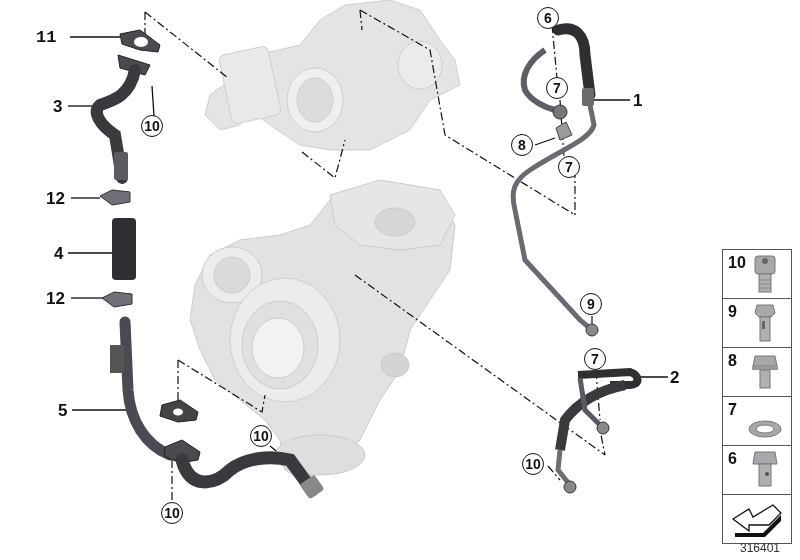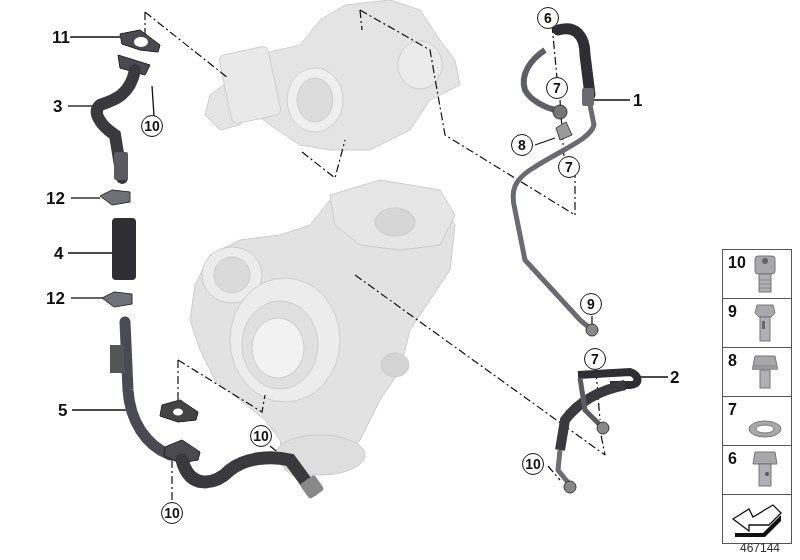--- a/index.html
+++ b/index.html
@@ -122,21 +122,21 @@
       <path d="M578 375 L630 372 C640 375 640 385 630 385 L610 385" stroke="#2e2e33" stroke-width="8" fill="none"></path>
       <path d="M625 385 C600 390 580 400 565 420 L560 450" stroke="#3a3a3e" stroke-width="10" fill="none"></path>
       <path d="M580 378 L585 410 L600 425" stroke="#5a5a62" stroke-width="5" fill="none"></path>
       <circle cx="603" cy="428" r="6" fill="#888" stroke="#333"></circle>
       <path d="M560 450 L558 470 L570 485" stroke="#6e6e76" stroke-width="5" fill="none"></path>
       <circle cx="570" cy="487" r="6" fill="#888" stroke="#333"></circle>
     </g>
   </svg>
 
   
-  <span class="callout-plain" style="left:52px;top:29px;">11</span>
+  <span class="callout-plain" style="left:36px;top:29px;font-family:Liberation Mono, monospace;">11</span>
   <span class="callout-plain" style="left:53px;top:98px;">3</span>
   <span class="callout-plain" style="left:46px;top:190px;">12</span>
   <span class="callout-plain" style="left:54px;top:245px;">4</span>
   <span class="callout-plain" style="left:46px;top:290px;">12</span>
   <span class="callout-plain" style="left:58px;top:402px;">5</span>
   <span class="callout-circle" style="left:141px;top:115px;">10</span>
   <span class="callout-circle" style="left:161px;top:502px;">10</span>
   <span class="callout-circle" style="left:250px;top:425px;">10</span>
   <span class="callout-circle" style="left:537px;top:7px;">6</span>
   <span class="callout-circle" style="left:546px;top:77px;">7</span>
@@ -191,14 +191,14 @@
       </svg>
     </div>
     <div class="legend-cell">
       <svg class="legend-part" style="left:6px;right:auto;width:58px;" viewBox="0 0 58 40">
         <path d="M4 20 L20 32 L20 26 L40 26 L52 14 L44 6 L24 18 L20 10 Z" fill="#fff" stroke="#111" stroke-width="1.3"></path>
         <path d="M6 34 L34 34 L52 16 L52 22 L36 38 L6 38 Z" fill="#111"></path>
       </svg>
     </div>
   </div>
 
-  <span class="image-id">467144</span>
+  <span class="image-id">316401</span>
 </div>
 
 </body></html>

